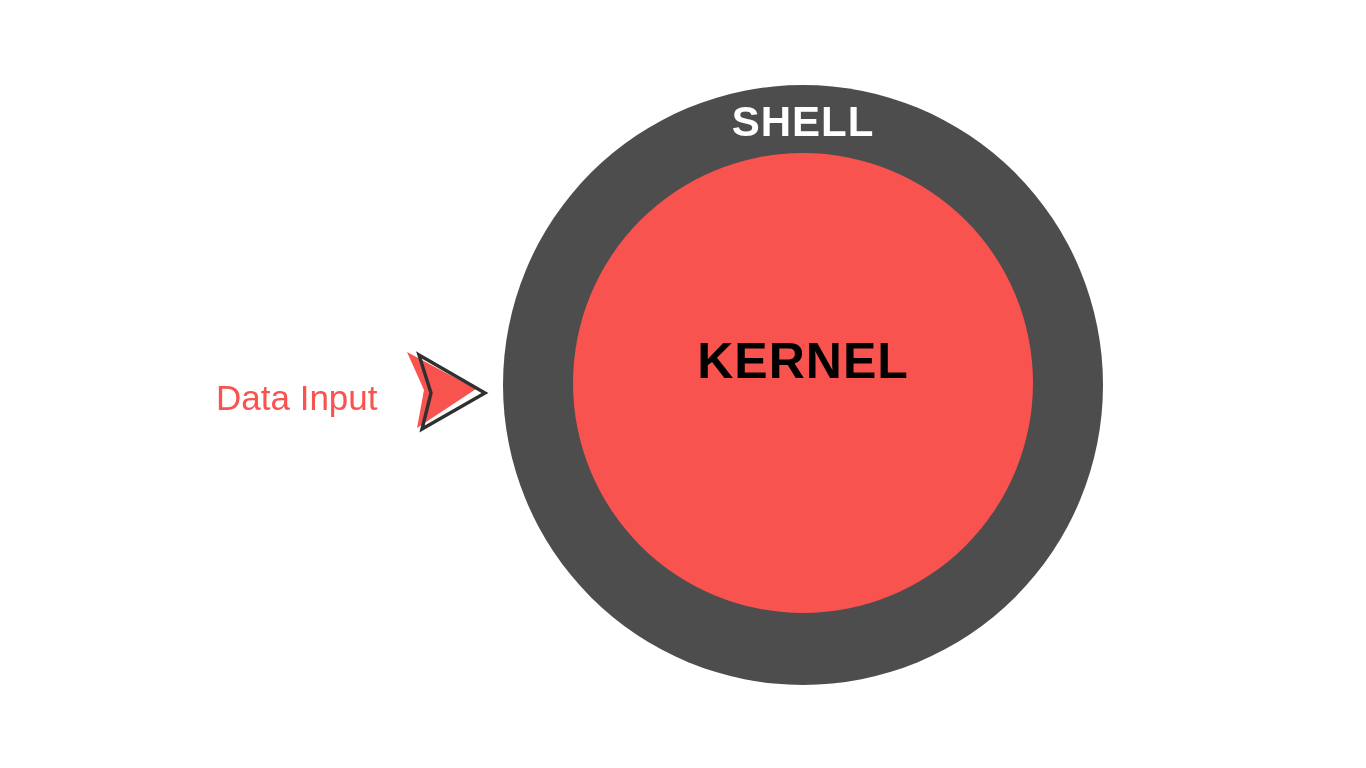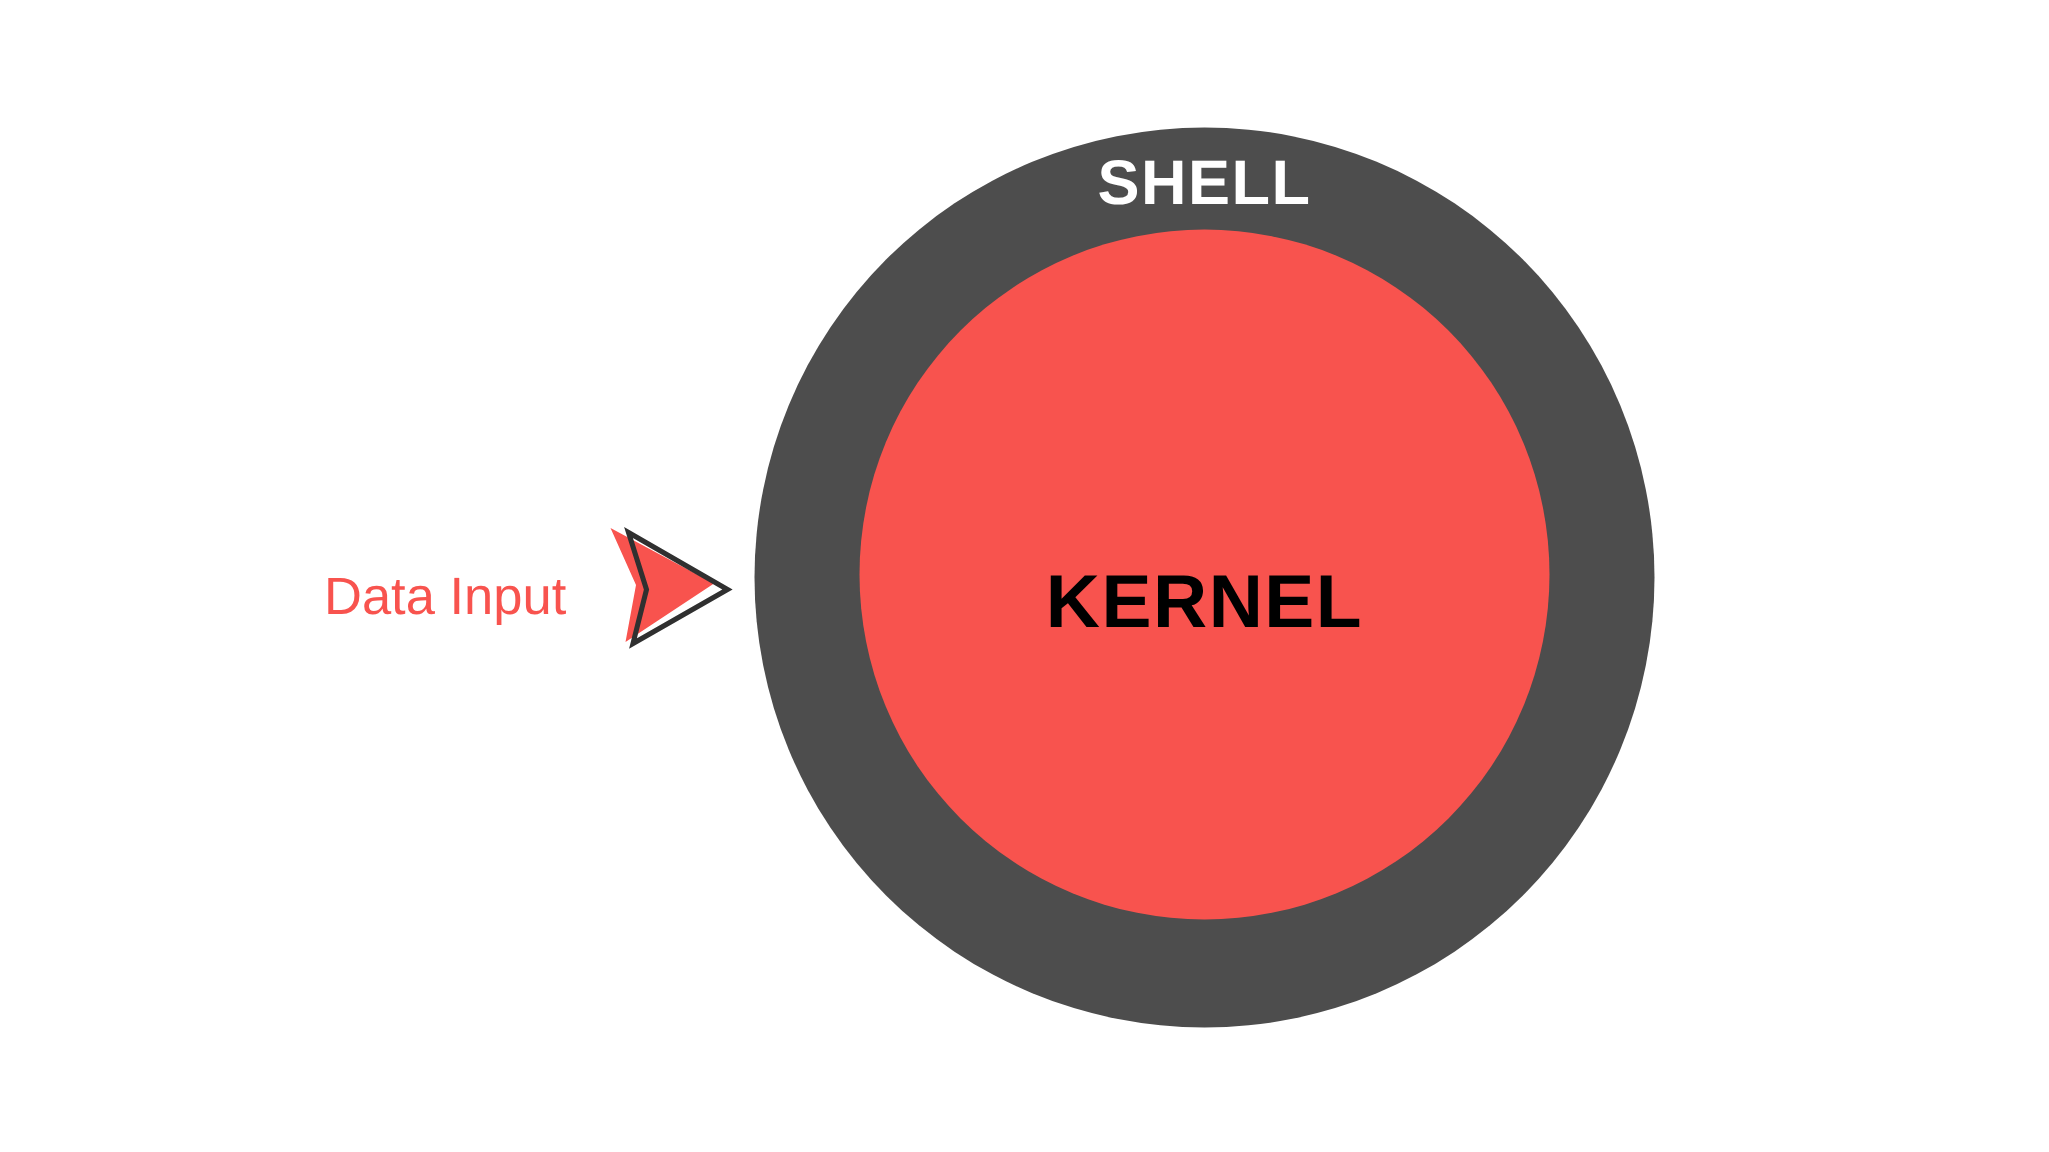--- a/index.html
+++ b/index.html
@@ -38,21 +38,21 @@
     left: 503px;
     top: 101px;
     width: 600px;
     text-align: center;
     font-size: 42px;
     font-weight: bold;
     letter-spacing: 1px;
   }
   .kernel-label {
     left: 503px;
-    top: 376px;
+    top: 336px;
     width: 600px;
     text-align: center;
     font-size: 50px;
     font-weight: bold;
     letter-spacing: 1px;
   }
   .data-input-label {
     left: 216px;
     top: 370px;
     font-size: 35px;

